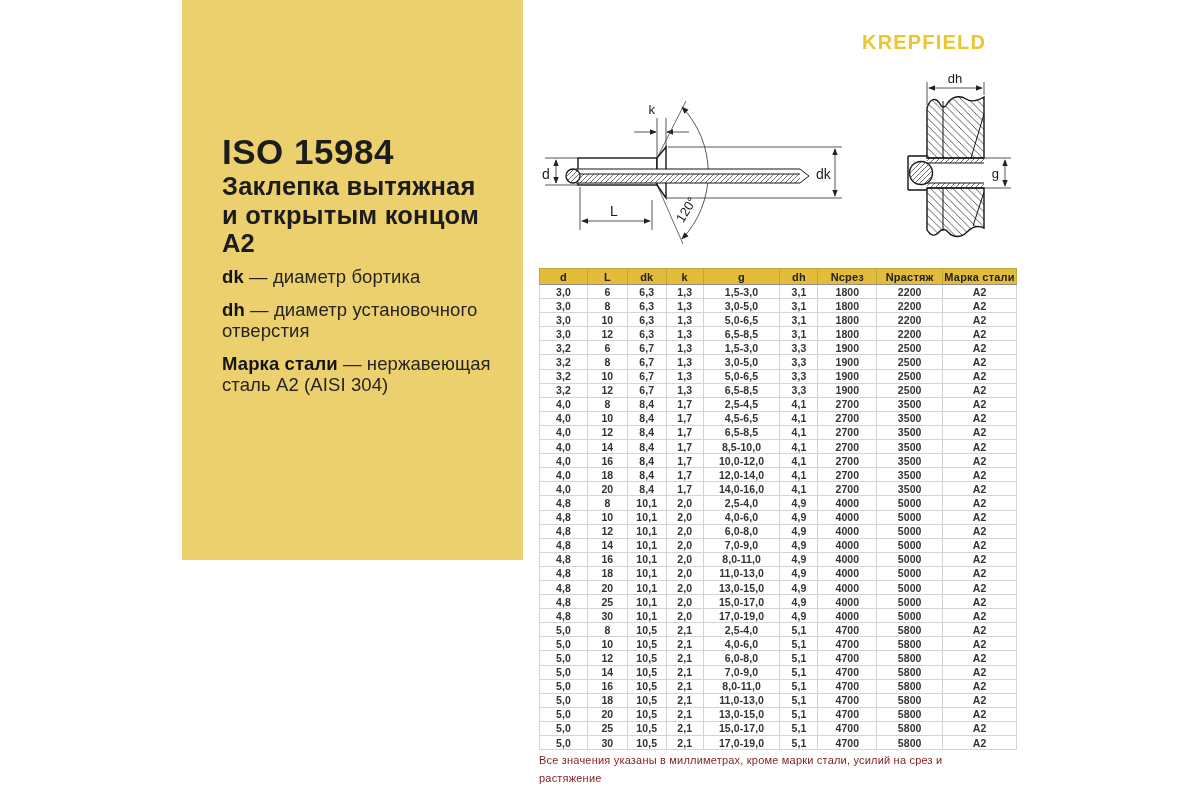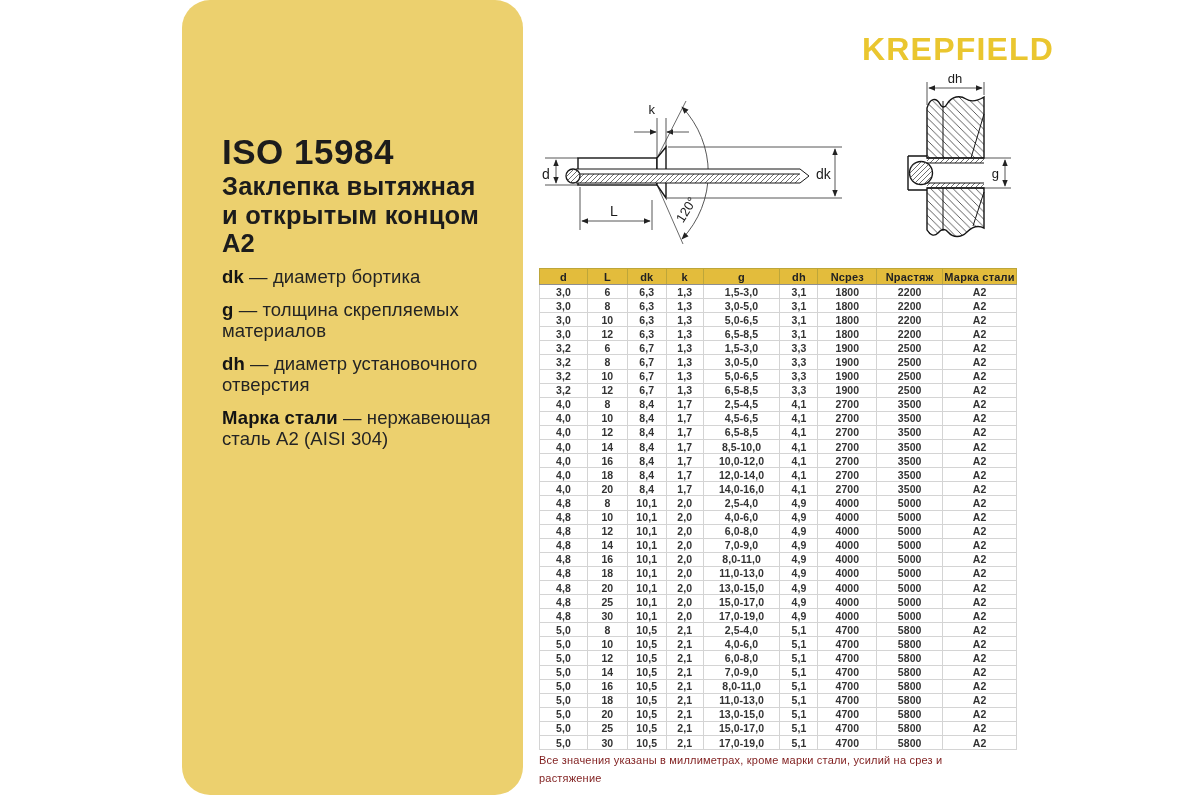--- a/index.html
+++ b/index.html
@@ -2,29 +2,29 @@
 <html><head>
 <meta charset="utf-8">
 <style>
   html,body{margin:0;padding:0;}
   body{
     width:1200px;height:800px;position:relative;background:#ffffff;
     font-family:"Liberation Sans", sans-serif;overflow:hidden;
     -webkit-font-smoothing:antialiased;
   }
   
-  .panel{position:absolute;left:182px;top:0;width:341px;height:795px;background:#ECD06E;border-radius:28px;}
+  .panel{position:absolute;left:182px;top:0;width:341px;height:560px;background:#ECD06E;}
   .panel-inner{position:absolute;left:40px;top:132px;width:272px;color:#1c1c1c;}
   .title{font-size:35px;font-weight:800;letter-spacing:.5px;line-height:40px;}
   .subtitle{font-size:25.5px;font-weight:700;line-height:28.5px;letter-spacing:.2px;}
   .defs{position:absolute;left:40px;top:266px;width:270px;}
   .def-item{font-size:18.5px;line-height:21.5px;margin-bottom:11px;color:#242424;letter-spacing:.1px;}
   .def-item b{font-weight:700;color:#141414;}
   
-  .brand{position:absolute;left:862px;top:31px;font-size:32px;font-weight:800;
+  .brand{position:absolute;left:862px;top:31px;font-size:20px;font-weight:800;
          letter-spacing:1.2px;color:#EAC62F;}
   
   .svg-abs{position:absolute;}
   svg text{font-family:"Liberation Sans",sans-serif;fill:#1a1a1a;}
   
   .spec-table{position:absolute;left:539px;top:268px;width:478px;border-collapse:collapse;
               table-layout:fixed;border:1px solid #8f8f8f;}
   .spec-table th{
     background:#E3BC3C;color:#222;font-size:11px;font-weight:700;height:15px;
     padding:0;border:1px solid #bdA63a;border-bottom:1px solid #8f8f8f;letter-spacing:.2px;}
@@ -59,21 +59,20 @@
     <div class="title">ISO 15984</div>
     <div class="subtitle">Заклепка вытяжная</div>
     <div class="subtitle">и открытым концом А2</div>
   </div>
   <div class="defs">
 
 
   <div class="def-item"><b class="term">dk</b><span class="desc"> — диаметр бортика</span></div>
 
 
-  <div class="def-item"><b class="term">g</b><span class="desc"> — толщина скрепляемых материалов</span></div>
 
   <div class="def-item"><b class="term">dh</b><span class="desc"> — диаметр установочного отверстия</span></div>
 
 
   <div class="def-item"><b class="term">Марка стали</b><span class="desc"> — нержавеющая сталь А2 (AISI 304)</span></div>
 </div>
 </div>
 
 <div class="brand">KREPFIELD</div>
 

